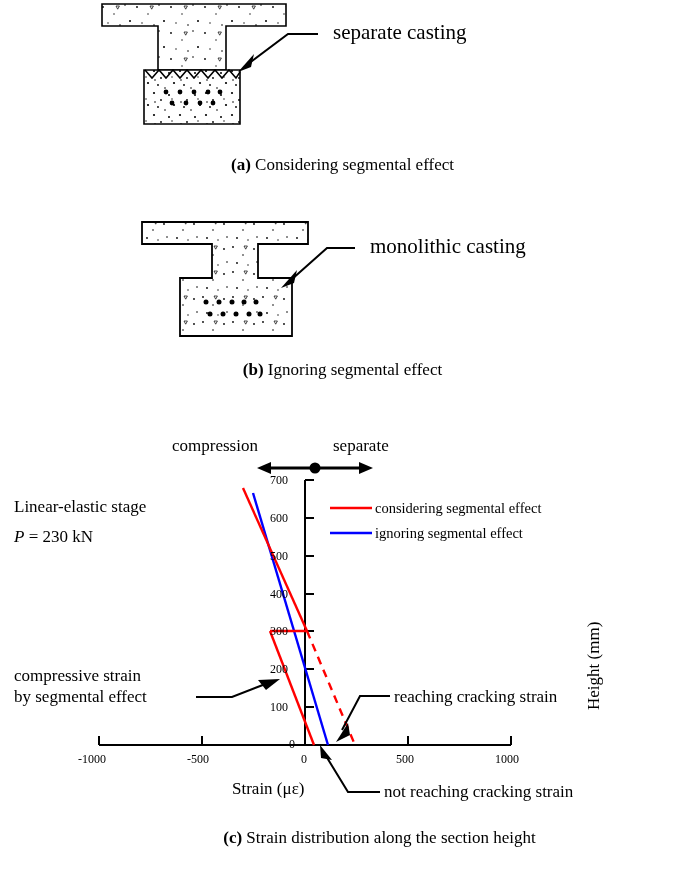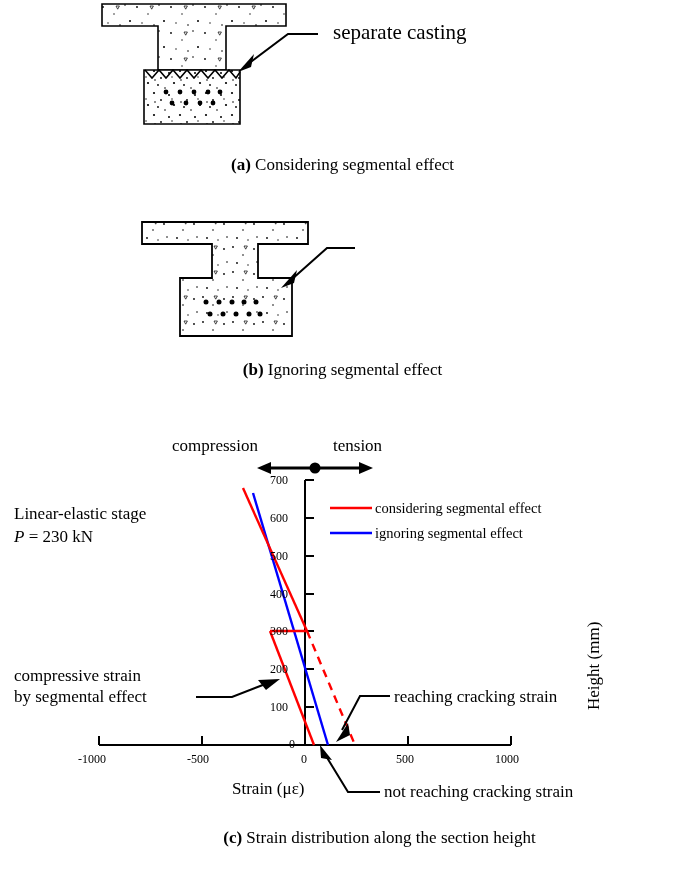--- a/index.html
+++ b/index.html
@@ -123,40 +123,41 @@
         <circle cx="109" cy="96" r="2.5"></circle>
       <circle cx="120" cy="96" r="2.5"></circle>
     </g>
   </svg>
 
   <svg class="abs" style="left:255px;top:40px;" width="110" height="50" viewBox="0 0 110 50">
     <path d="M100,8 L72,8 L36,40" fill="none" stroke="#000" stroke-width="2"></path>
     <path d="M26,48 L42,30 L39,43 Z" fill="#000"></path>
   </svg>
 
+  <div class="abs callout" style="left:370px;top:36px;">monolithic casting</div>
 
   <div class="panel caption" style="top:160px;">
     <b>(b)</b>
     <span>Ignoring segmental effect</span>
   </div>
 </div>
 
 <div class="panel" style="top:400px;height:476px;">
 
   <div class="abs chart-txt" style="left:172px;top:35px;">compression</div>
-  <div class="abs chart-txt" style="left:333px;top:35px;">tension</div>
+  <div class="abs chart-txt" style="left:333px;top:35px;">separate</div>
 
   <svg class="abs" style="left:255px;top:58px;" width="120" height="20" viewBox="0 0 120 20">
     <line x1="12" y1="10" x2="108" y2="10" stroke="#000" stroke-width="3"></line>
     <path d="M2,10 L16,4 L16,16 Z" fill="#000"></path>
     <path d="M118,10 L104,4 L104,16 Z" fill="#000"></path>
     <circle cx="60" cy="10" r="5.5" fill="#000"></circle>
   </svg>
 
-  <div class="abs chart-txt" style="left:14px;top:103px;">Linear-elastic stage</div>
+  <div class="abs chart-txt" style="left:14px;top:96px;">Linear-elastic stage</div>
   <div class="abs chart-txt" style="left:14px;top:126px;"><i>P</i>&nbsp;= 230 kN</div>
 
   <svg class="abs" style="left:0;top:0;" width="685" height="400" viewBox="0 0 685 400">
 
     <line x1="99" y1="345" x2="511" y2="345" stroke="#000" stroke-width="2"></line>
     <g stroke="#000" stroke-width="2">
       <line x1="99" y1="345" x2="99" y2="336"></line>
       <line x1="202" y1="345" x2="202" y2="336"></line>
       <line x1="305" y1="345" x2="305" y2="336"></line>
       <line x1="408" y1="345" x2="408" y2="336"></line>

